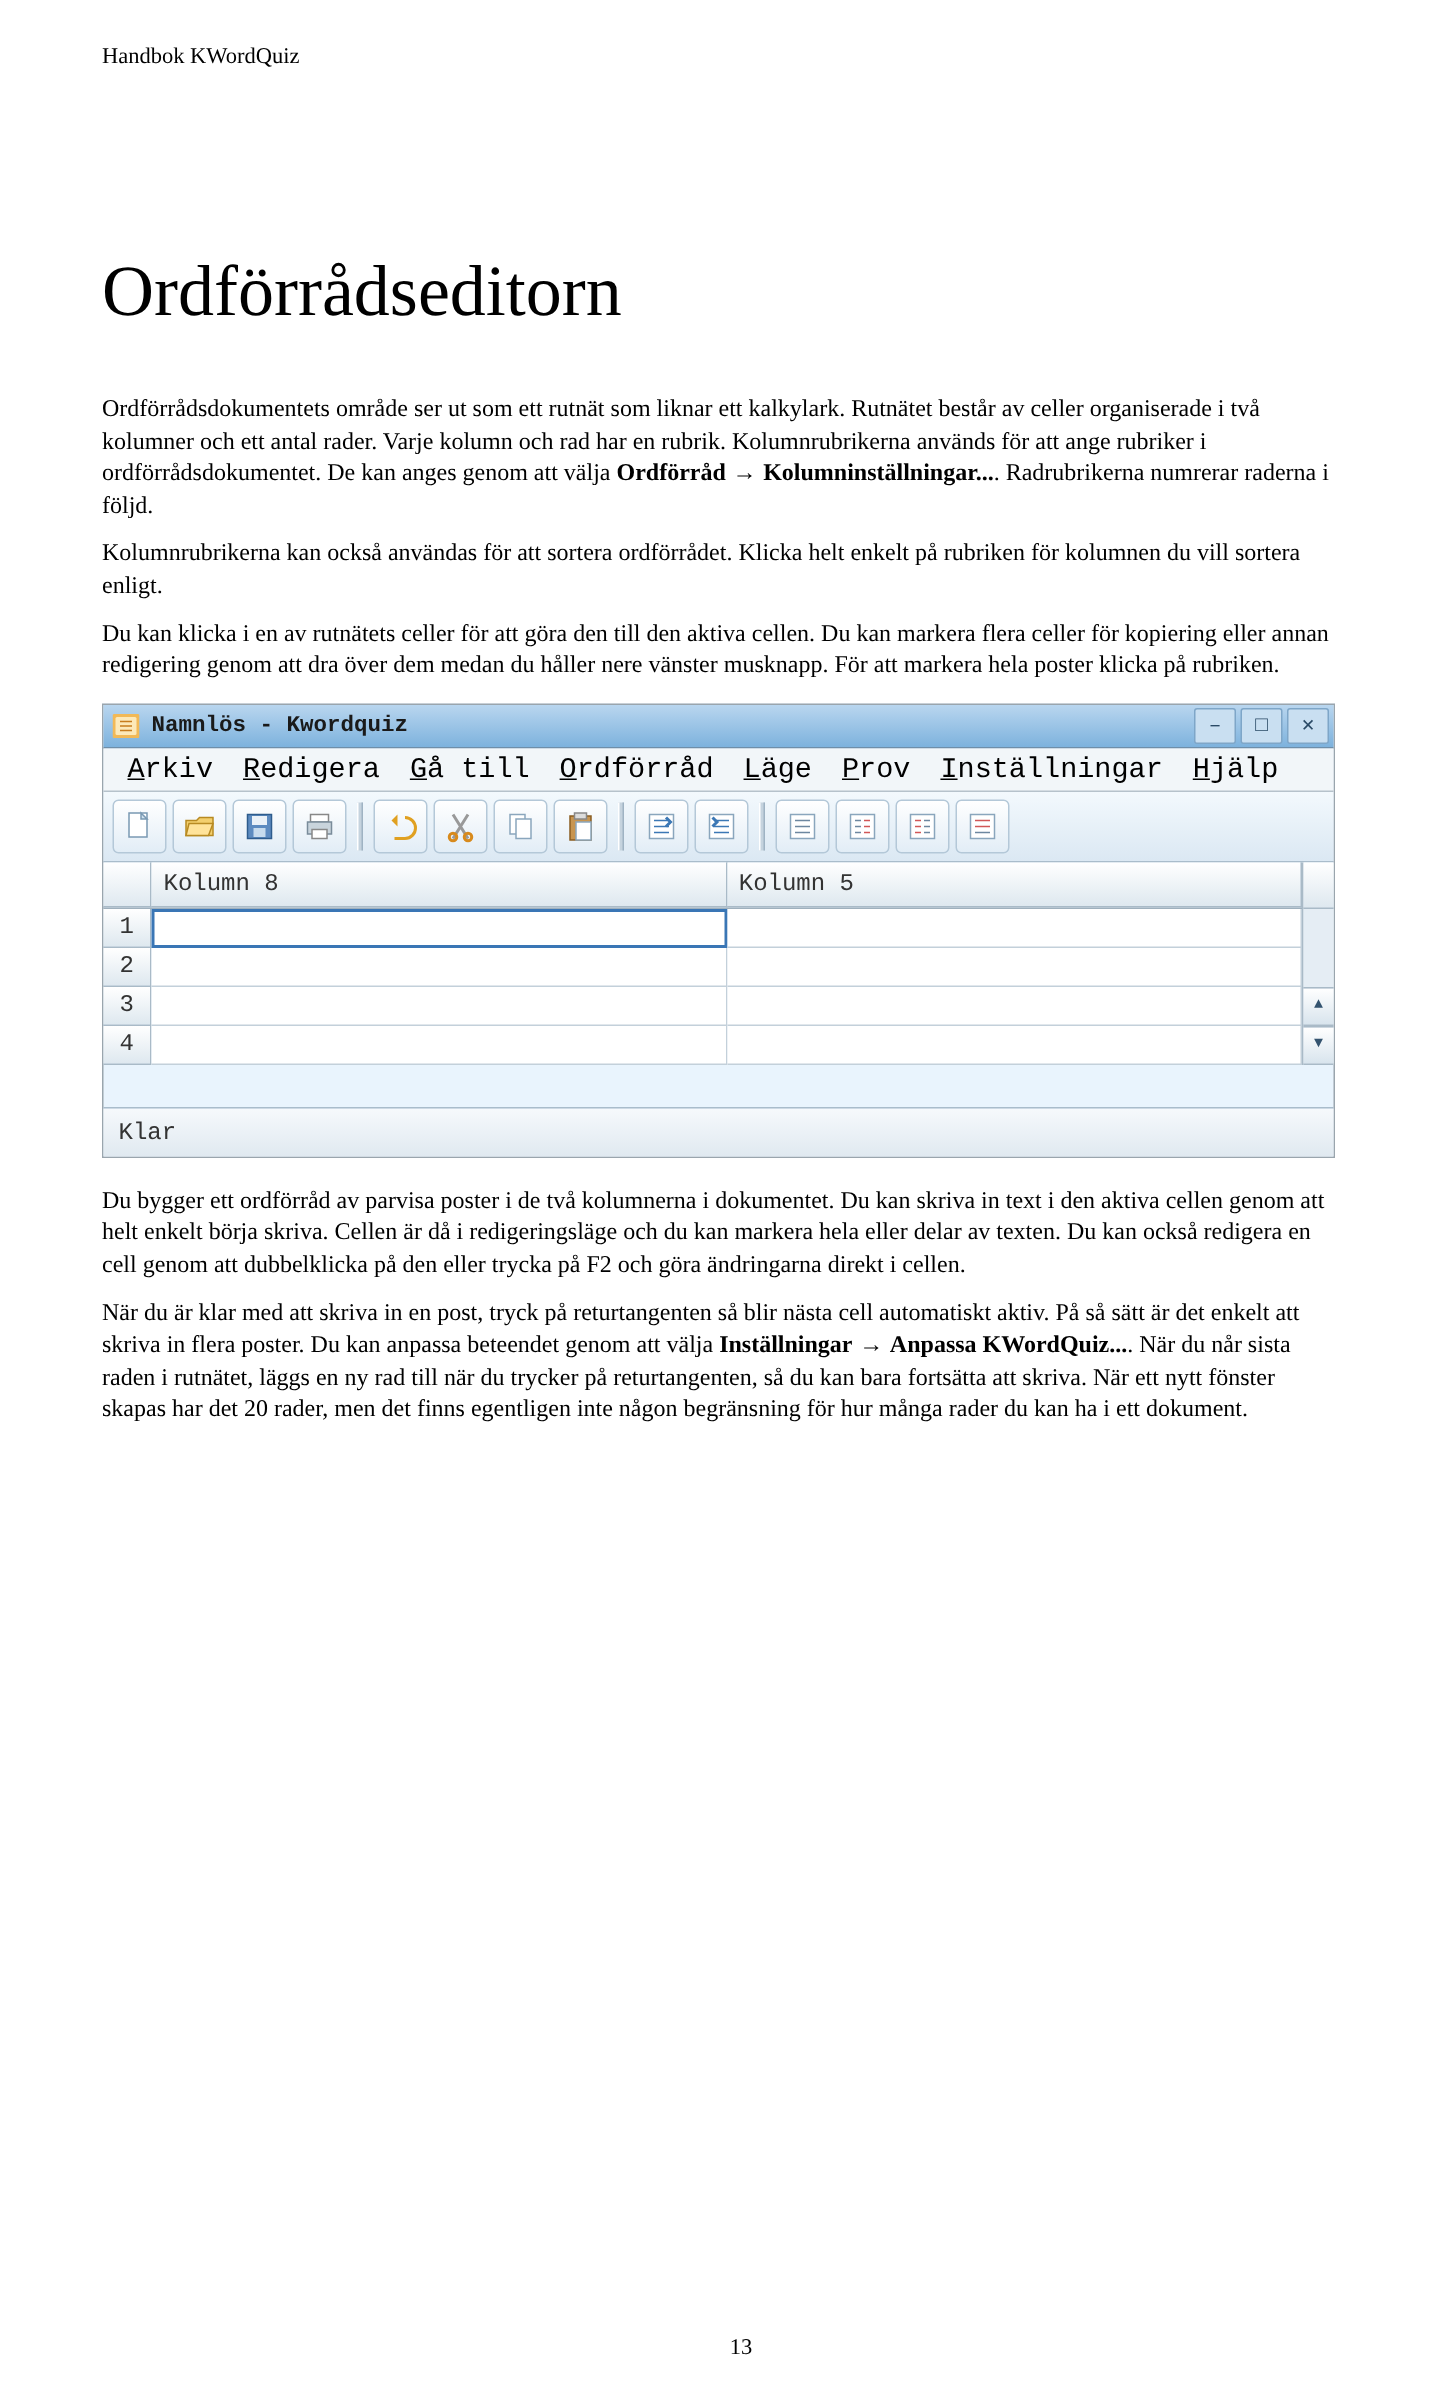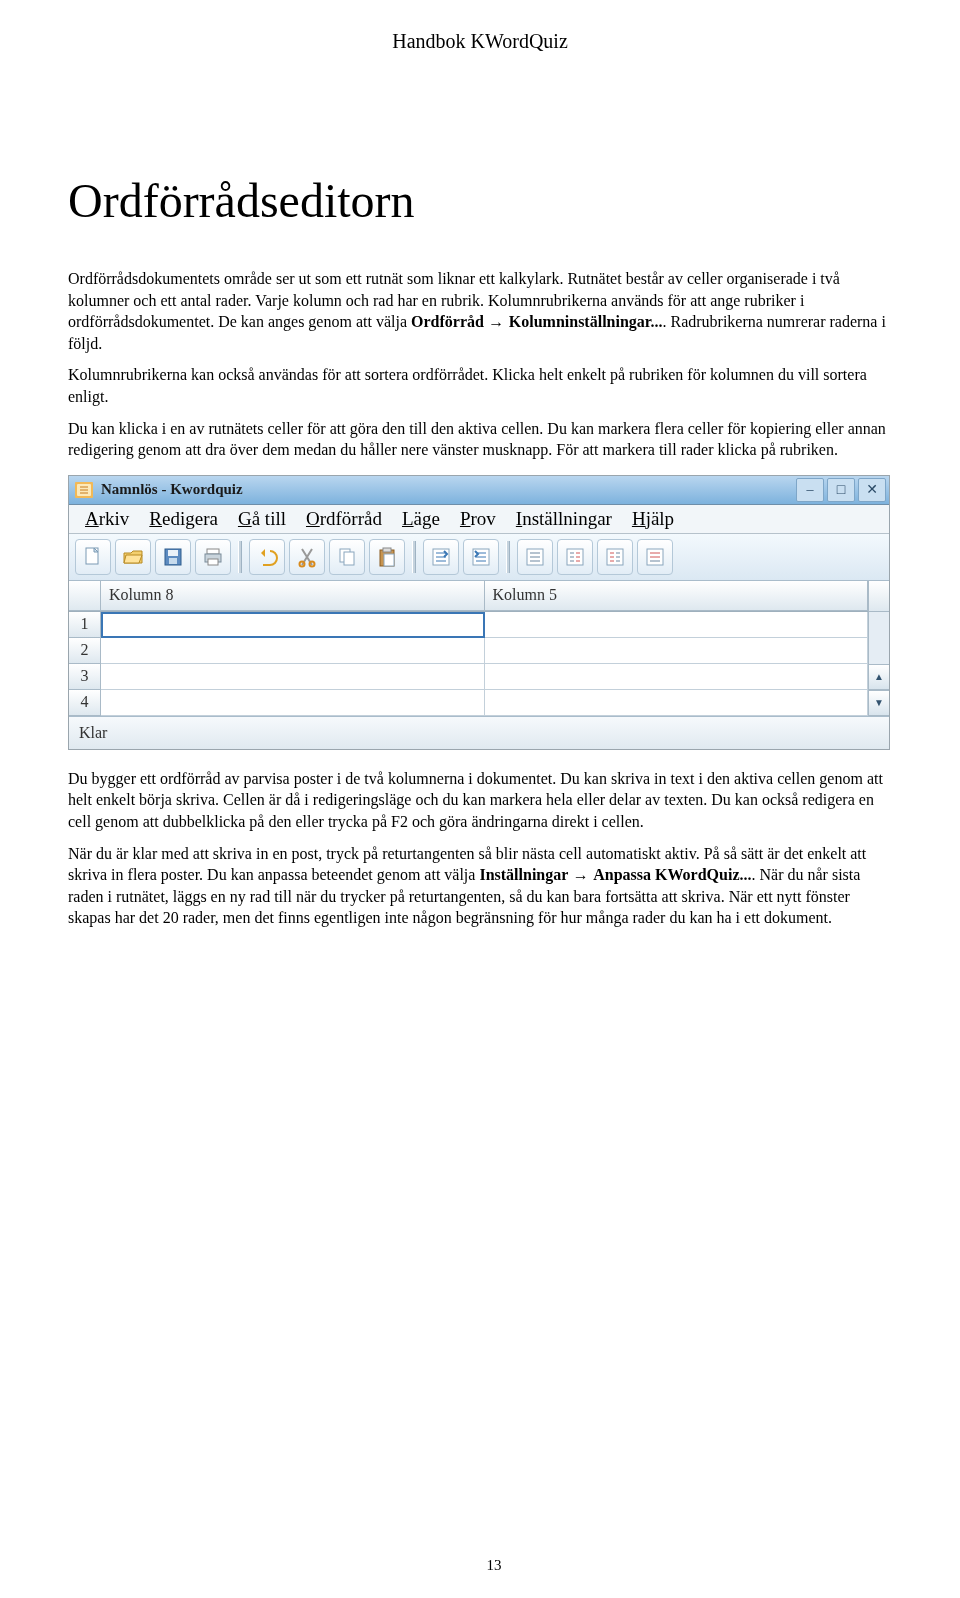--- a/index.html
+++ b/index.html
@@ -10,22 +10,21 @@
     color: #000;
   }
   .page {
     width: 960px;
     min-height: 1598px;
     box-sizing: border-box;
     padding: 30px 68px 40px 68px;
     position: relative;
   }
   .doc-header {
-    text-align: center;
-    font-size: 20px;
+    font-size: 15px;
     margin-bottom: 120px;
   }
   .chapter-label {
     font-size: 36px;
     font-weight: bold;
     margin: 0 0 40px 0;
   }
   .chapter-title {
     font-size: 48px;
     font-weight: normal;
@@ -37,21 +36,21 @@
     margin: 0 0 10px 0;
     text-align: left;
   }
   .body-text .bold { font-weight: bold; }
   .arrow-inline { font-family: sans-serif; }
   
   .screenshot {
     margin: 14px 0 18px 0;
     border: 1px solid #9aa5ad;
     background: #e9f4fd;
-    font-family: Liberation Serif, serif;
+    font-family: Liberation Mono, monospace;
     font-size: 16px;
     color: #000;
     width: 820px;
   }
   .titlebar {
     height: 28px;
     background: linear-gradient(#b9d6ef,#7db2dd);
     display: flex;
     align-items: center;
     border-bottom: 1px solid #6e8ea9;
@@ -148,21 +147,21 @@
     border-left:1px solid #a9bac7;
   }
   .scroll-btn {
     height:24px;background:linear-gradient(#fff,#d8e4ed);border:1px solid #a9bac7;border-left:none;border-right:none;
     display:flex;align-items:center;justify-content:center;font-size:10px;color:#33536f;
   }
   .scroll-track { flex:1;background:#e5edf4; }
   .statusbar {
     height:32px;background:linear-gradient(#f6f9fc,#e0e9f0);
     border-top:1px solid #a9bccb;
-    display:flex;align-items:center;
+    display:flex;align-items:center;margin-top:28px;
   }
   .status-seg {
     flex:1;padding:0 10px;border-right:1px solid #b7c6d1;color:#333;height:32px;display:flex;align-items:center;
   }
   .status-seg:last-child{border-right:none;}
   .page-number {
     position:absolute; bottom:24px; left:0; right:0; text-align:center;
     font-size:15px;
     padding-left:28px;
   }
@@ -173,21 +172,21 @@
 <div class="page">
   <div class="doc-header">Handbok KWordQuiz</div>
 
   <h2 class="chapter-title">Ordförrådseditorn</h2>
 
   <p class="body-text">
     <span>Ordförrådsdokumentets område ser ut som ett rutnät som liknar ett kalkylark. Rutnätet består av celler organiserade i två kolumner och ett antal rader. Varje kolumn och rad har en rubrik. Kolumnrubrikerna används för att ange rubriker i ordförrådsdokumentet. De kan anges genom att välja </span><span class="bold">Ordförråd</span><span class="arrow-inline"> → </span><span class="bold">Kolumninställningar...</span><span>. Radrubrikerna numrerar raderna i följd.</span>
   </p>
 
   <p class="body-text">Kolumnrubrikerna kan också användas för att sortera ordförrådet. Klicka helt enkelt på rubriken för kolumnen du vill sortera enligt.</p>
-  <p class="body-text">Du kan klicka i en av rutnätets celler för att göra den till den aktiva cellen. Du kan markera flera celler för kopiering eller annan redigering genom att dra över dem medan du håller nere vänster musknapp. För att markera till rader klicka på rubriken.</p>
+  <p class="body-text">Du kan klicka i en av rutnätets celler för att göra den till den aktiva cellen. Du kan markera flera celler för kopiering eller annan redigering genom att dra över dem medan du håller nere vänster musknapp. För att markera hela poster klicka på rubriken.</p>
 
   <div class="screenshot">
 
     <div class="titlebar">
       <span class="app-icon">
         <svg width="18" height="16" viewBox="0 0 18 16">
             <rect x="0" y="0" width="18" height="16" fill="#f2b957" rx="1"></rect>
             <rect x="2" y="2" width="14" height="12" fill="#fde9b9" rx="1"></rect>
             <path d="M5 5h8M5 8h8M5 11h8" stroke="#c77d1e" stroke-width="1"></path>
           </svg>

